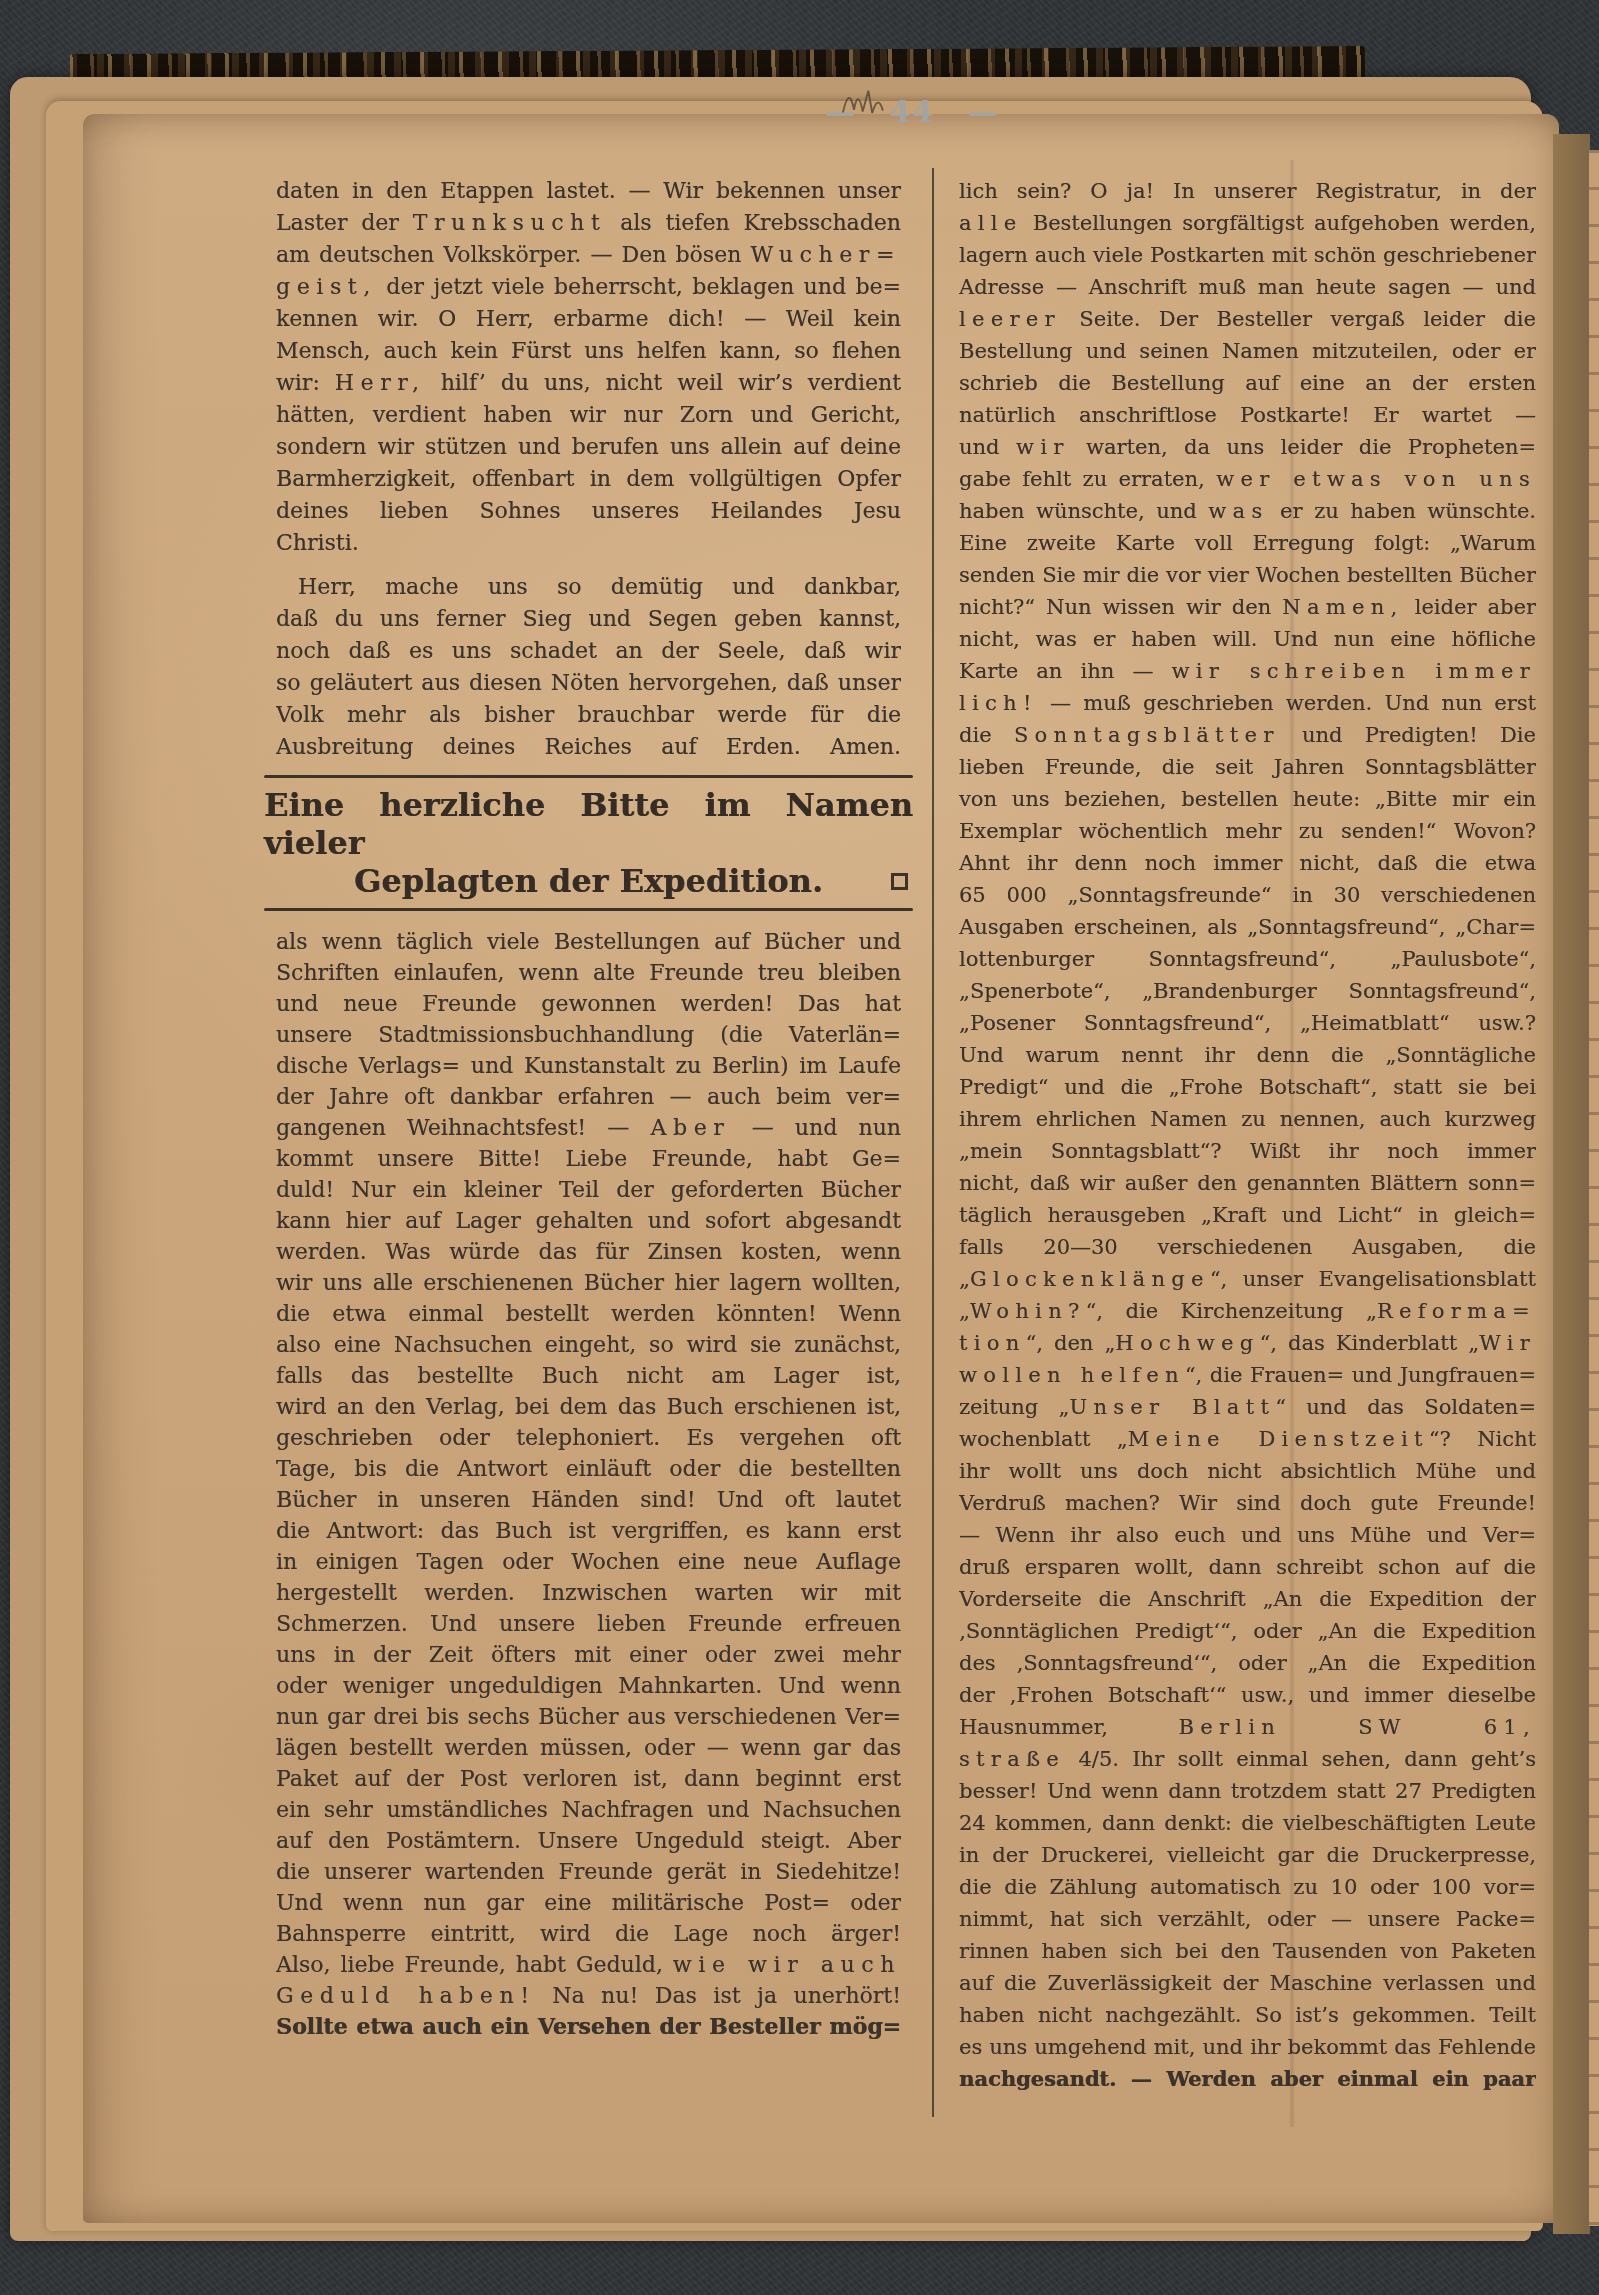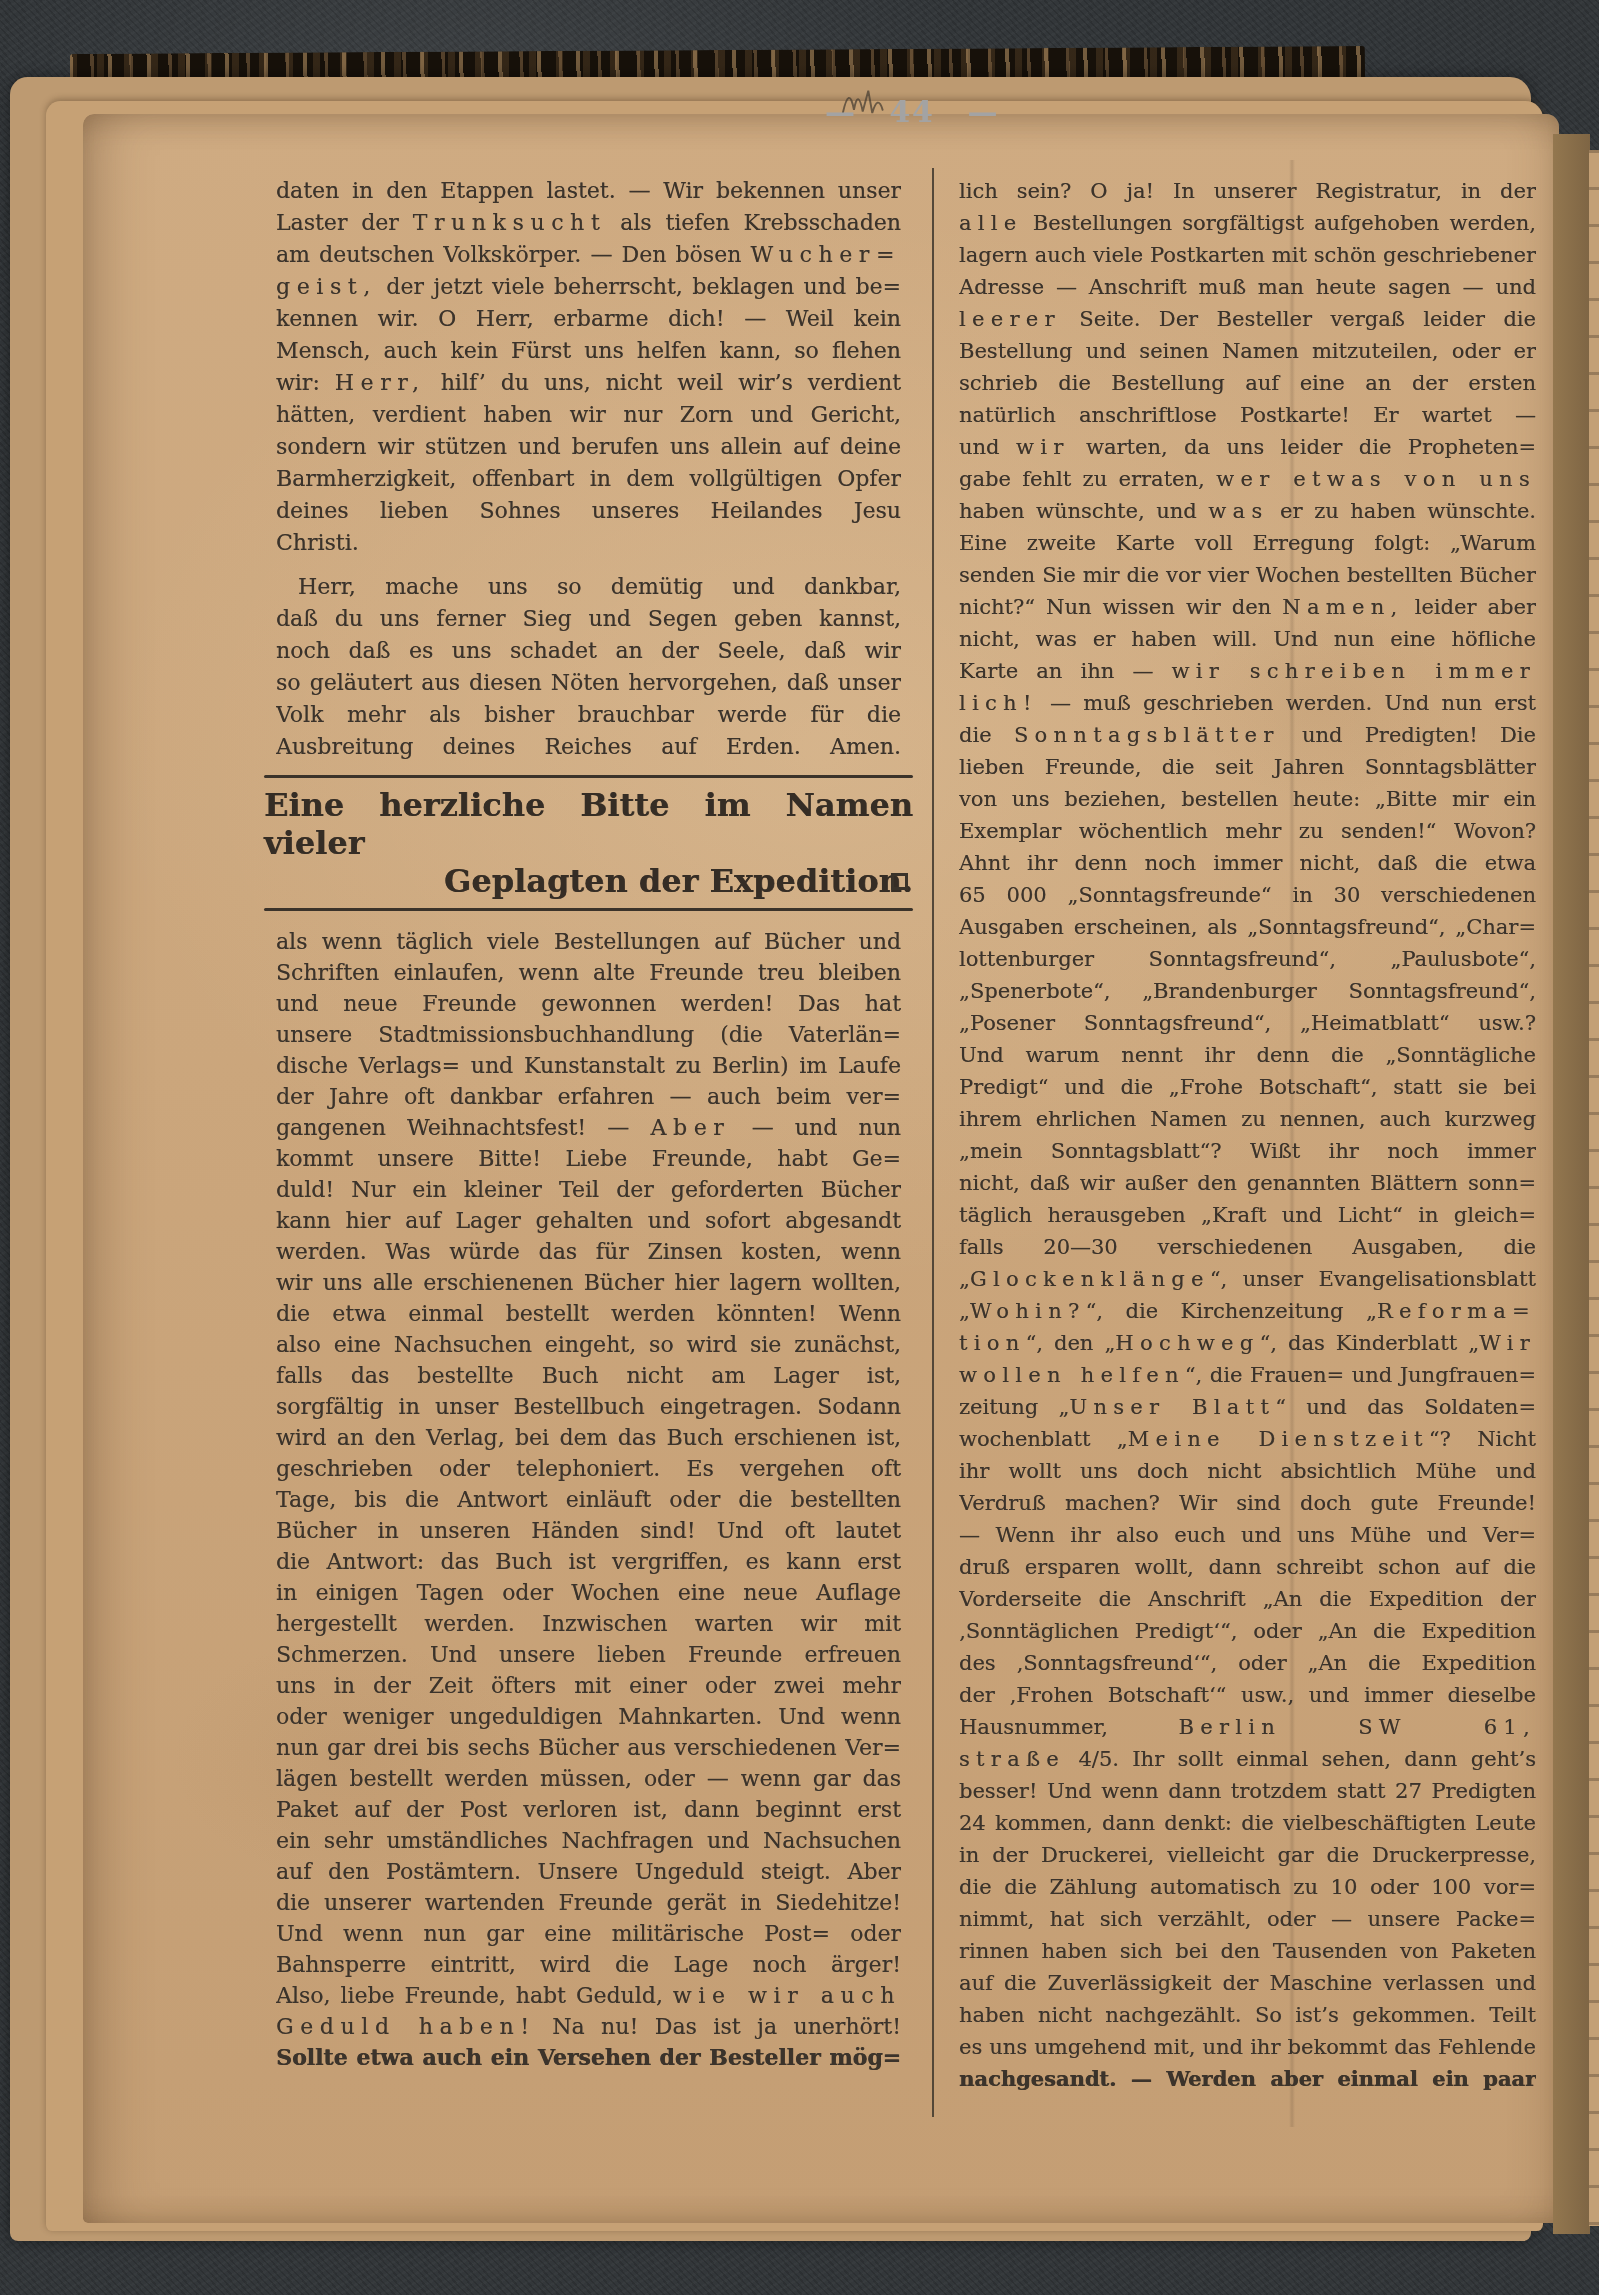--- a/index.html
+++ b/index.html
@@ -77,21 +77,21 @@
   .line.last{text-align-last:left;}
   .sp{letter-spacing:0.30em;}
   .bd{font-weight:bold;text-shadow:0.5px 0.4px 0.3px rgba(45,36,28,0.85);}
   .hrule{height:3.2px;background:#3b332a;border-radius:1.6px;}
   .hrule.above{margin:11.2px 0 8px 0;}
   .hrule.below{margin:8px 0 14.4px 0;}
   .heading{margin:0;}
   .hline{
     position:relative;font-weight:bold;font-size:32px;line-height:38px;
     color:#352d25;text-shadow:0.4px 0.4px 0.2px rgba(45,36,28,0.7);
-    text-align:right;
+    text-align:center;
   }
   .hline.hfull{text-align:justify;text-align-last:justify;}
   .endsq{
     position:absolute;right:4.8px;top:10.4px;width:11.2px;height:11.2px;
     border:3.2px solid #3a332a;display:inline-block;
   }
   .divider{
     position:absolute;left:932px;top:168px;width:2.4px;height:1949px;
     background:#463d31;opacity:0.9;
   }
@@ -157,21 +157,20 @@
       <div class="line">der Jahre oft dankbar erfahren — auch beim ver=</div>
       <div class="line">gangenen Weihnachtsfest! — <span class="sp">Aber</span> — und nun</div>
       <div class="line">kommt unsere Bitte!  Liebe Freunde, habt Ge=</div>
       <div class="line">duld!  Nur ein kleiner Teil der geforderten Bücher</div>
       <div class="line">kann hier auf Lager gehalten und sofort abgesandt</div>
       <div class="line">werden.  Was würde das für Zinsen kosten, wenn</div>
       <div class="line">wir uns alle erschienenen Bücher hier lagern wollten,</div>
       <div class="line">die etwa einmal bestellt werden könnten!  Wenn</div>
       <div class="line">also eine Nachsuchen eingeht, so wird sie zunächst,</div>
       <div class="line">falls das bestellte Buch nicht am Lager ist,</div>
-      <div class="line">sorgfältig in unser Bestellbuch eingetragen.  Sodann</div>
       <div class="line">wird an den Verlag, bei dem das Buch erschienen ist,</div>
       <div class="line">geschrieben oder telephoniert.  Es vergehen oft</div>
       <div class="line">Tage, bis die Antwort einläuft oder die bestellten</div>
       <div class="line">Bücher in unseren Händen sind!  Und oft lautet</div>
       <div class="line">die Antwort: das Buch ist vergriffen, es kann erst</div>
       <div class="line">in einigen Tagen oder Wochen eine neue Auflage</div>
       <div class="line">hergestellt werden.  Inzwischen warten wir mit</div>
       <div class="line">Schmerzen.  Und unsere lieben Freunde erfreuen</div>
       <div class="line">uns in der Zeit öfters mit einer oder zwei mehr</div>
       <div class="line">oder weniger ungeduldigen Mahnkarten.  Und wenn</div>

